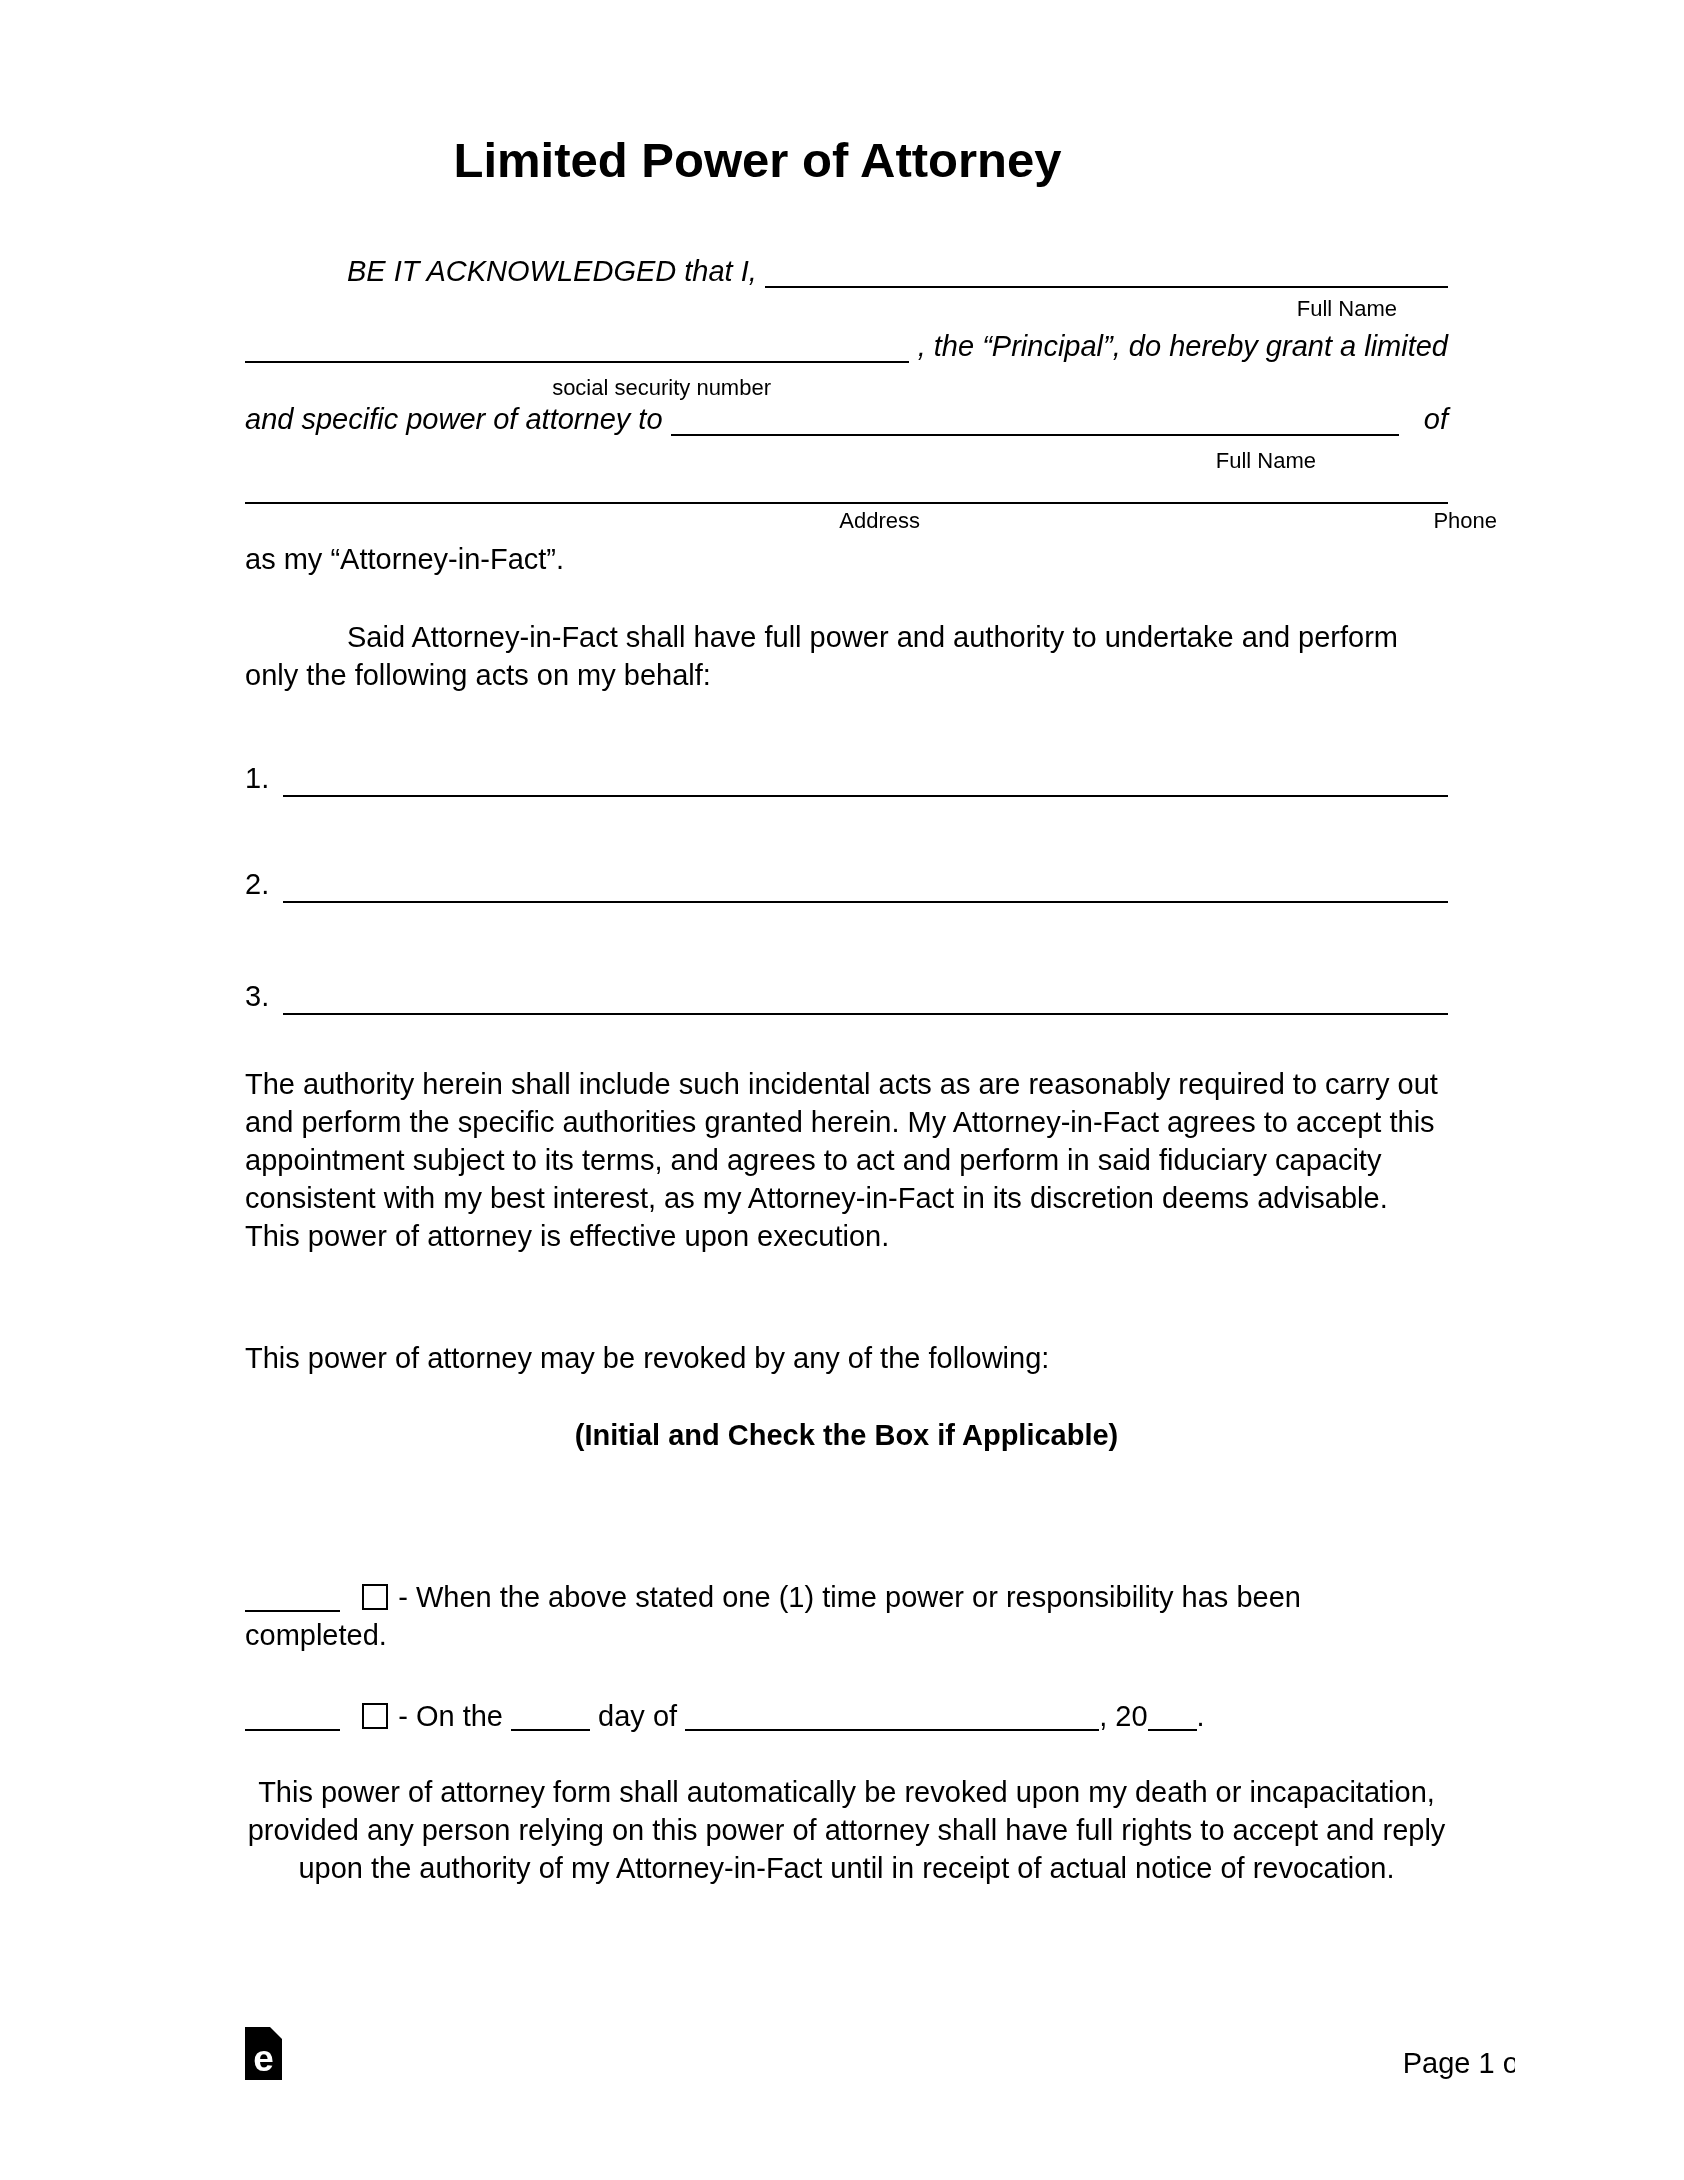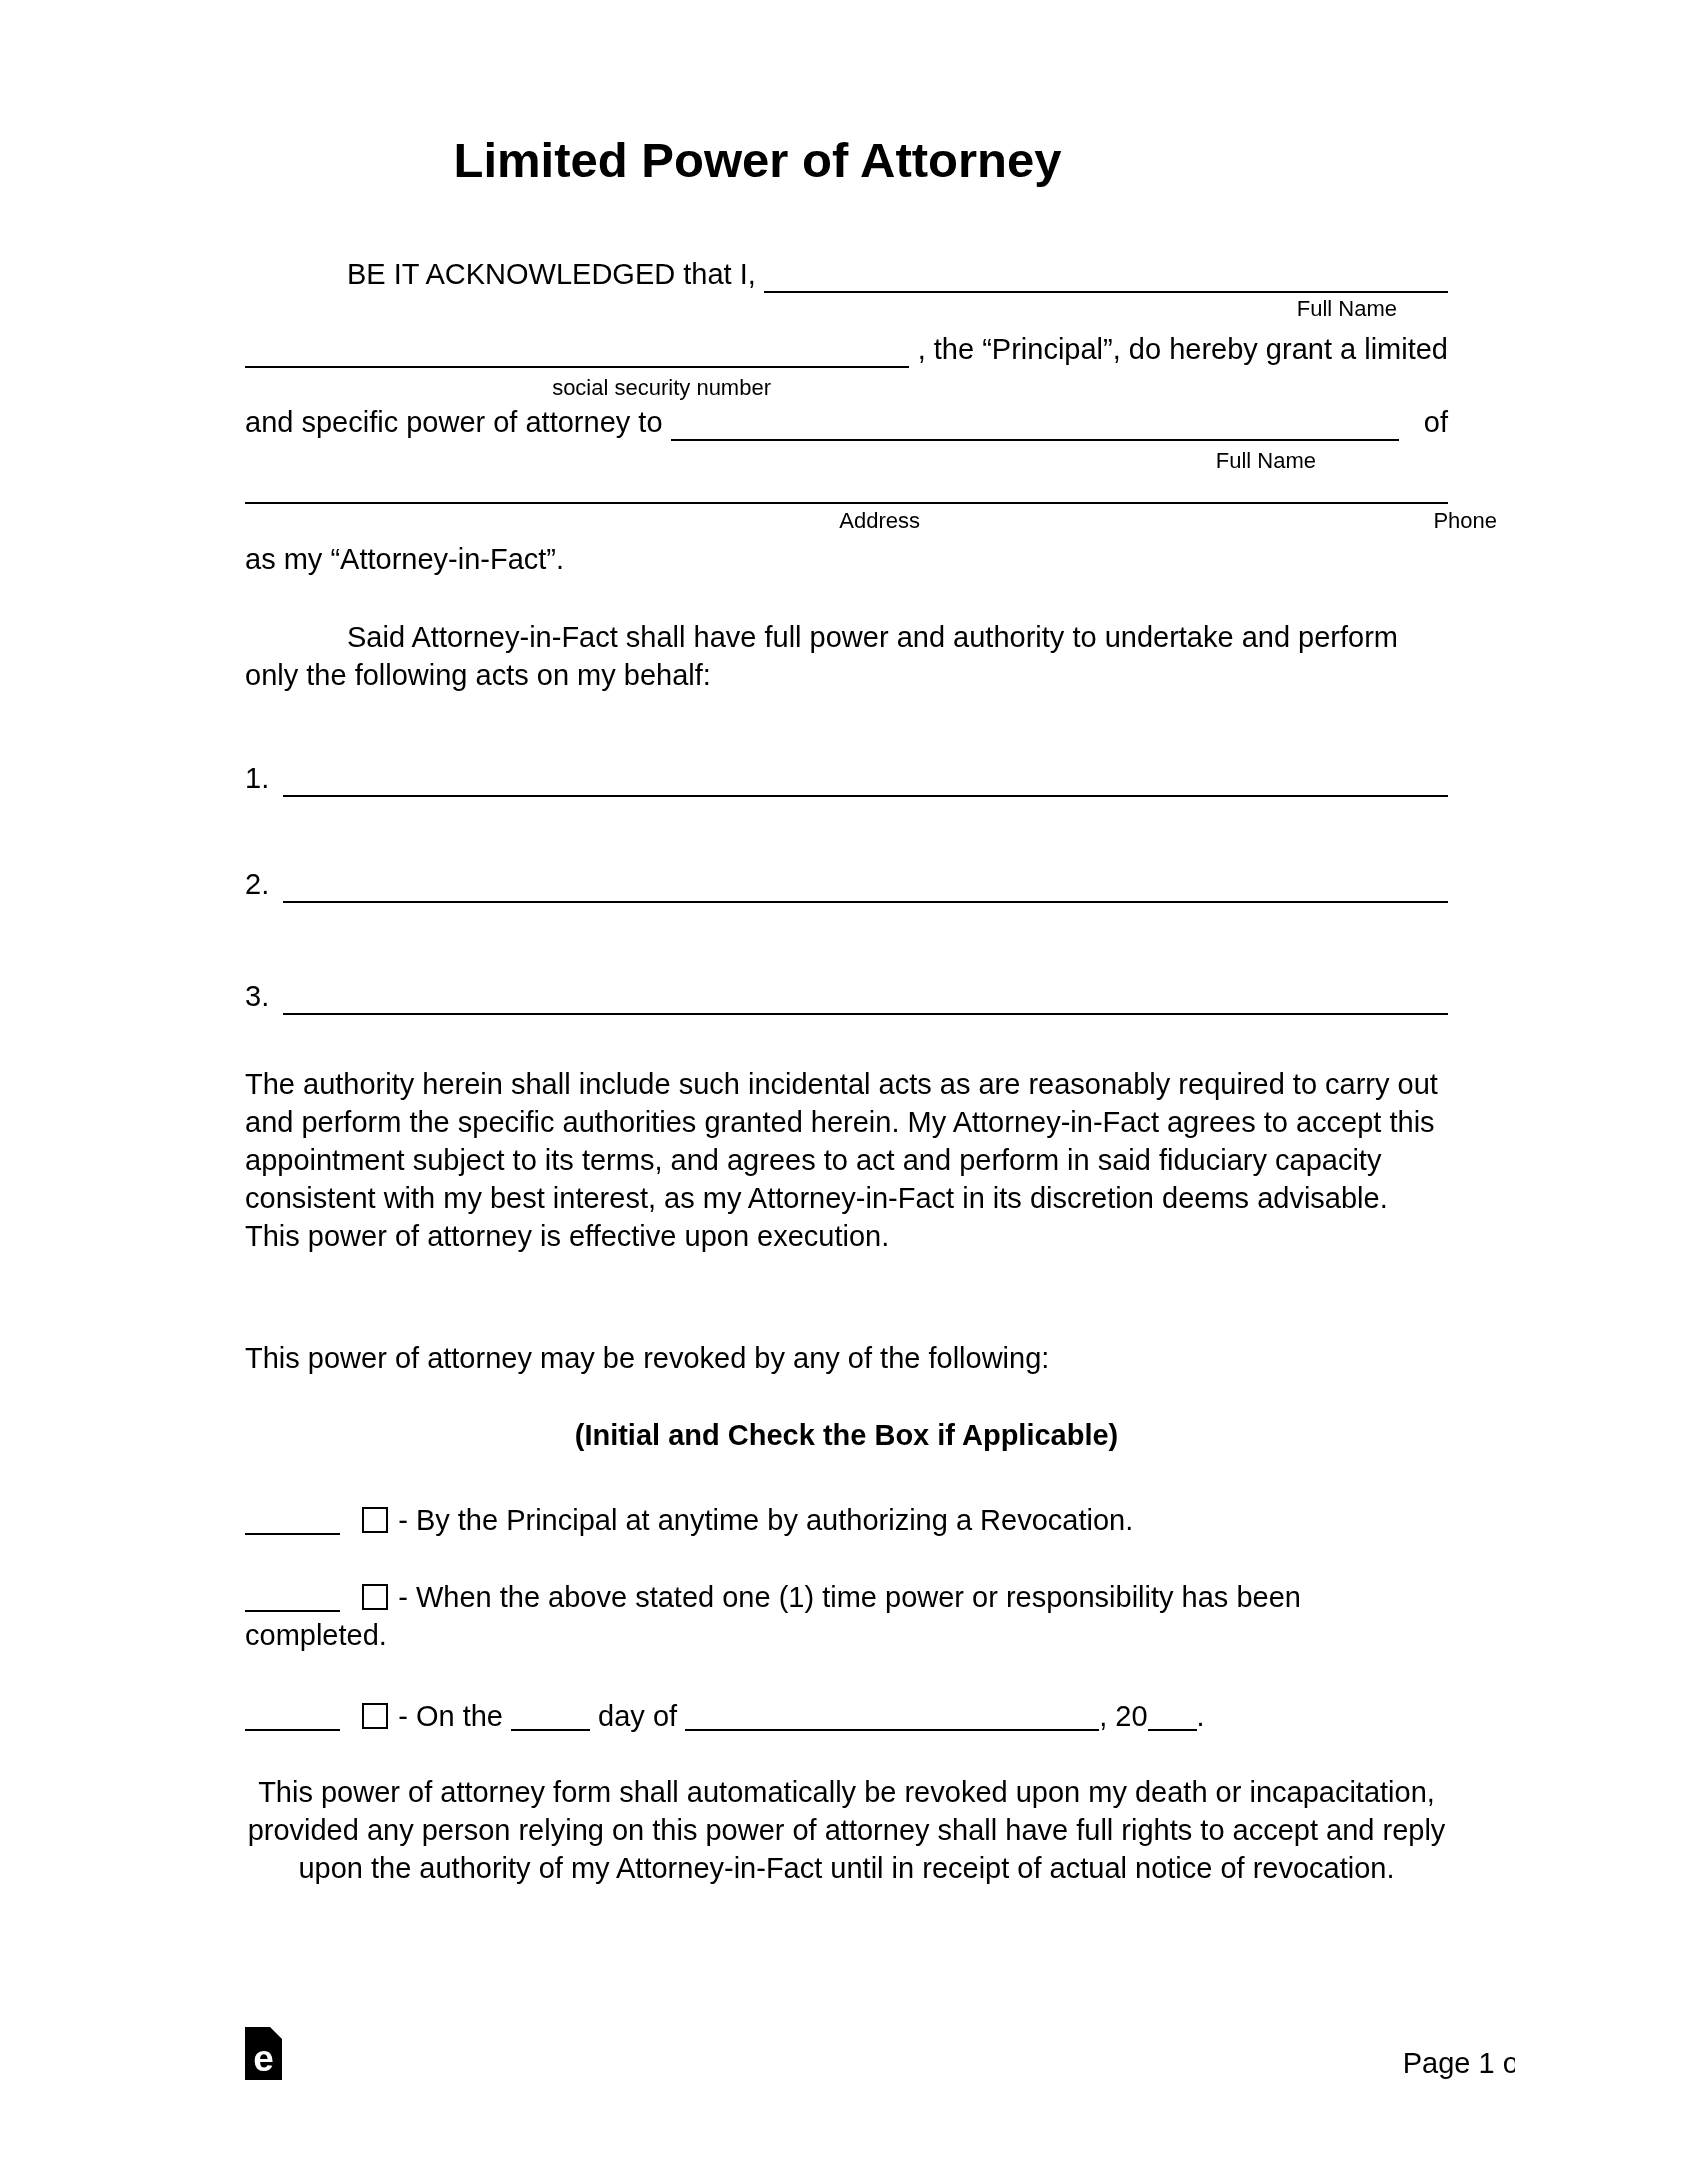--- a/index.html
+++ b/index.html
@@ -26,23 +26,23 @@
     font-size: 49px;
     line-height: 55px;
     font-weight: bold;
     margin: 0;
   }
 
   .content { left: 245px; width: 1203px; }
 
   .fill-row {
     display: flex;
-    align-items: flex-end;
     height: 41px;
     box-sizing: border-box;
+    font-style: italic;
   }
   .fill-row .txt { white-space: nowrap; }
   .blank {
     flex: 1 1 auto;
     border-bottom: 2.6px solid #000000;
     height: 34px;
     margin-left: 8.5px;
   }
   .blank.lead { margin-left: 0; margin-right: 8.5px; }
 
@@ -165,21 +165,20 @@
     <span class="num">3.</span>
     <span class="blank"></span>
   </div>
 
   <p class="abs content para" style="top:1065px;">The authority herein shall include such incidental acts as are reasonably required to carry out and perform the specific authorities granted herein. My Attorney-in-Fact agrees to accept this appointment subject to its terms, and agrees to act and perform in said fiduciary capacity consistent with my best interest, as my Attorney-in-Fact in its discretion deems advisable. This power of attorney is effective upon execution.</p>
 
   <p class="abs content para center-bold" style="top:1416px;">(Initial and Check the Box if Applicable)</p>
 
   <p class="abs content para" style="top:1339px;">This power of attorney may be revoked by any of the following:</p>
 
-  <p class="abs content option" style="top:1501px;"><span class="blank-inline w-initials"></span><span class="checkbox"></span><span>- By the Principal at anytime by authorizing a Revocation.</span></p>
 
   <p class="abs content option" style="top:1578px;"><span class="blank-inline w-initials"></span><span class="checkbox"></span><span>- When the above stated one (1) time power or responsibility has been completed.</span></p>
 
   <p class="abs content option" style="top:1697px;"><span class="blank-inline w-initials"></span><span class="checkbox"></span><span>- On the</span> <span class="blank-inline w-day"></span> <span>day of</span> <span class="blank-inline w-month"></span><span>, 20</span><span class="blank-inline w-year"></span><span>.</span></p>
 
   <p class="abs content para" style="top:1773px;text-align:center;">This power of attorney form shall automatically be revoked upon my death or incapacitation, provided any person relying on this power of attorney shall have full rights to accept and reply upon the authority of my Attorney-in-Fact until in receipt of actual notice of revocation.</p>
 
   <div class="abs footer-logo">
     <span class="logo-fold"></span>
     <span class="logo-letter">e</span>

